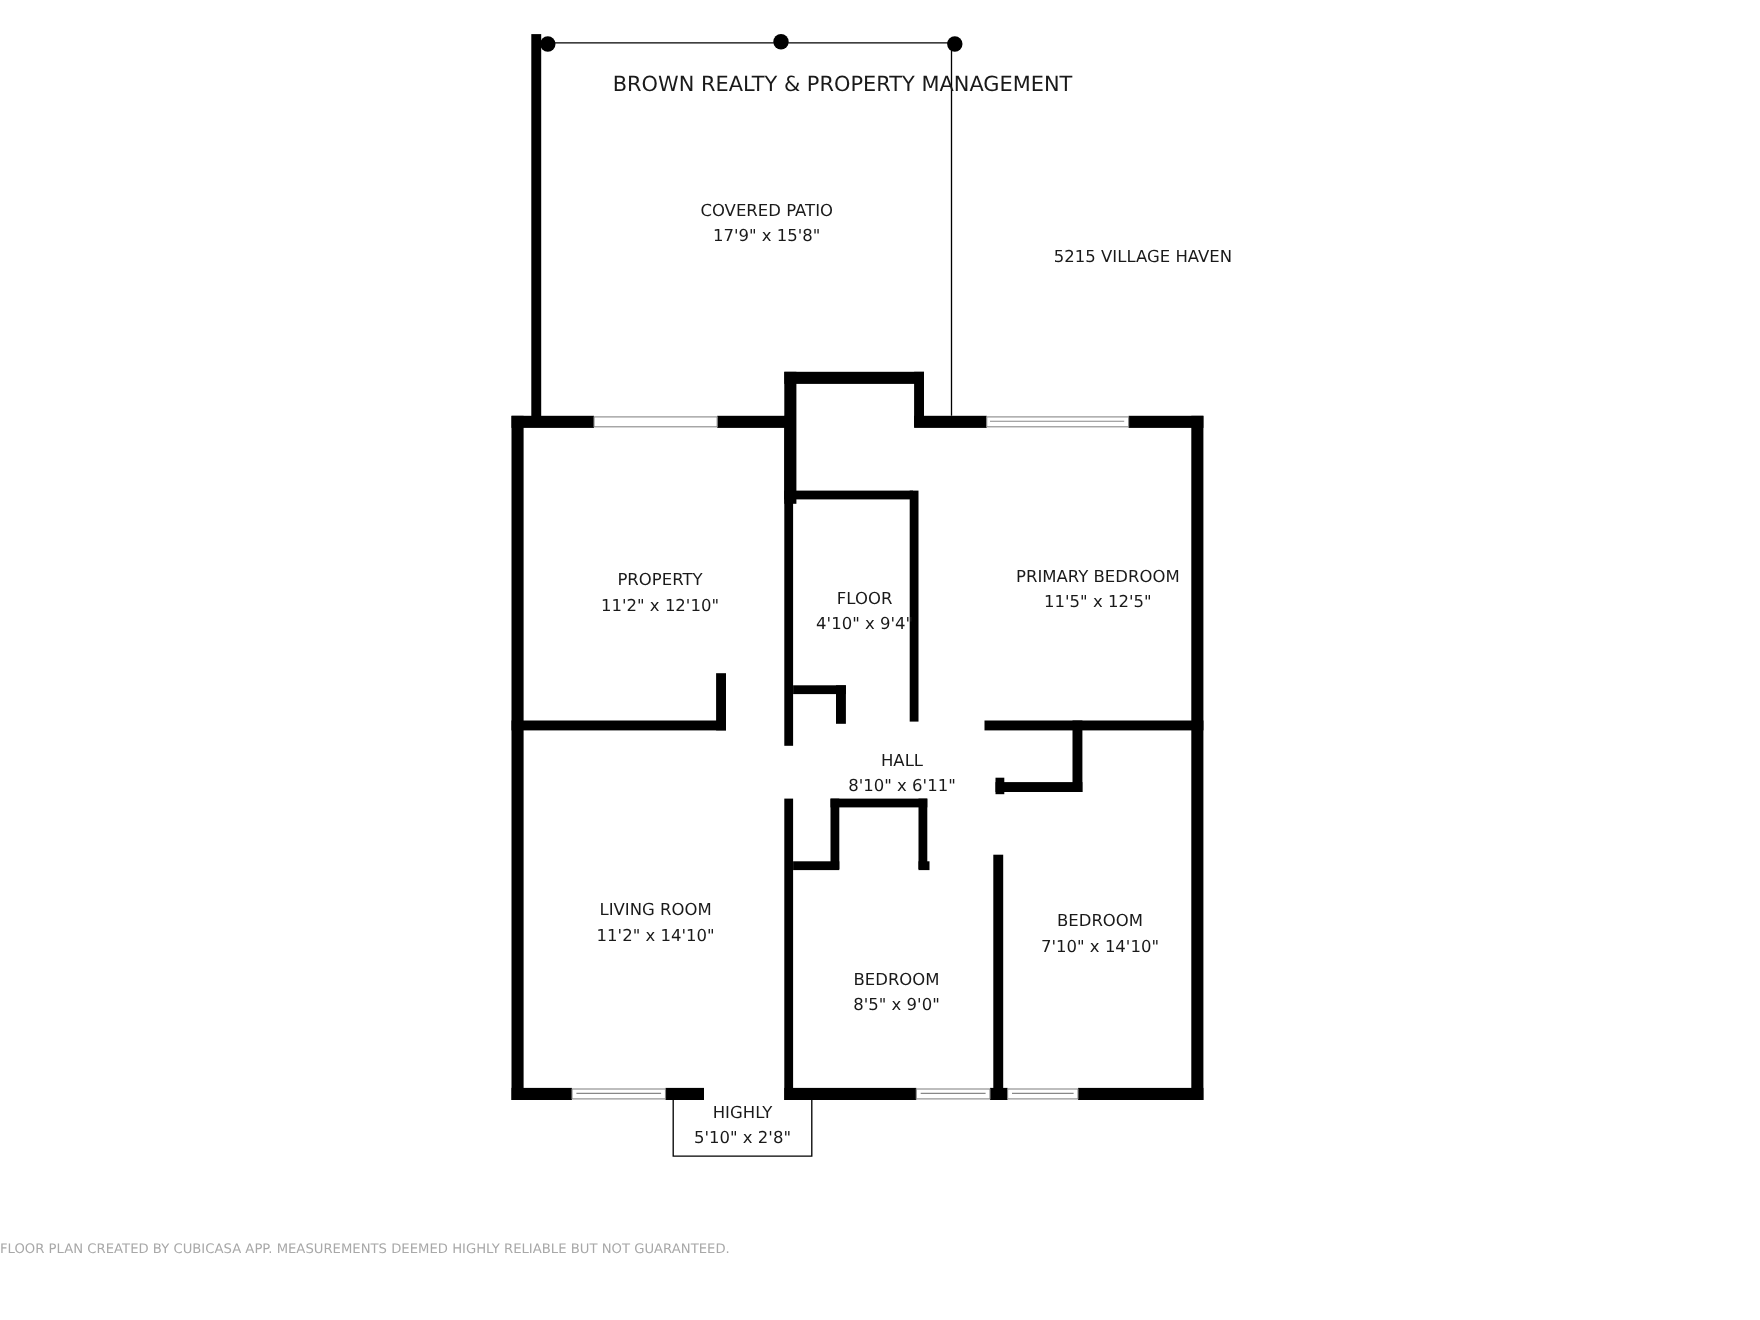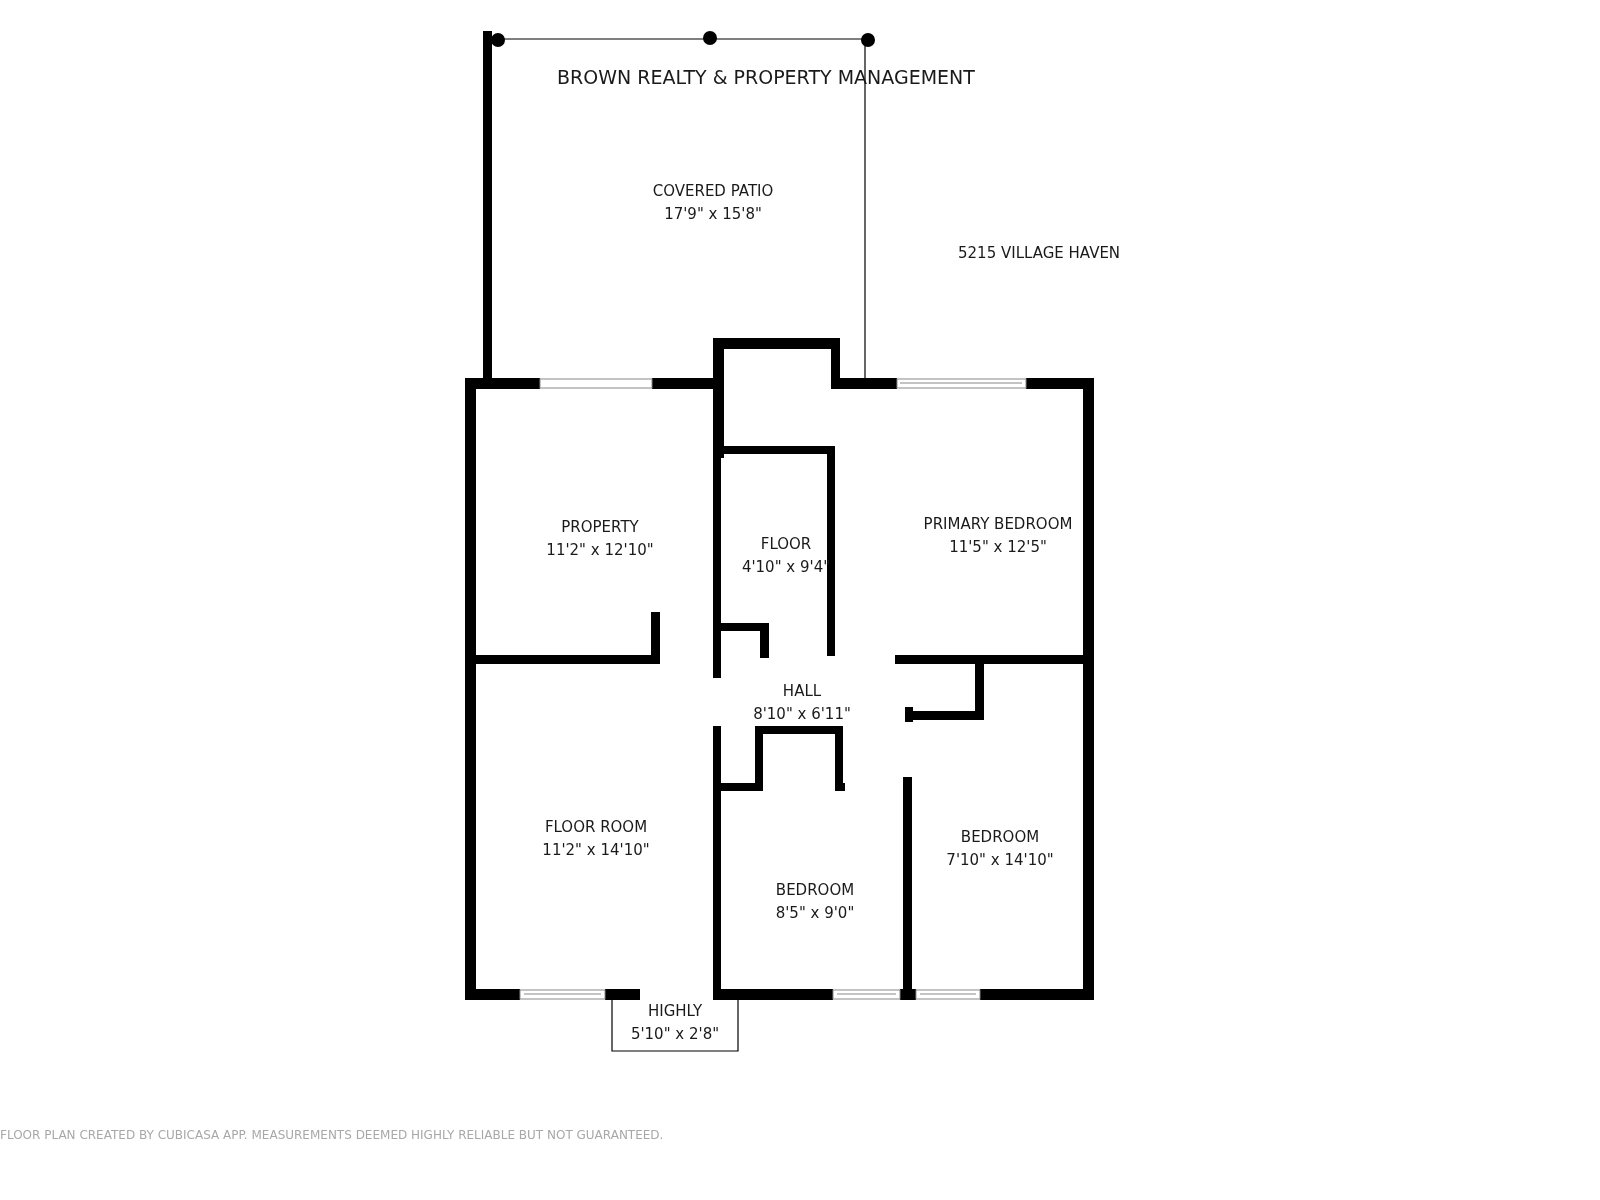--- a/index.html
+++ b/index.html
@@ -1,21 +1,21 @@
 <!DOCTYPE html>
 <html><head>
   <meta charset="utf-8">
   <style>
     html, body { margin: 0; padding: 0; background: #ffffff; }
     body { width: 1600px; height: 1200px; position: relative; overflow: hidden; font-family: "DejaVu Sans", sans-serif; }
     svg.plan { position: absolute; left: 0; top: 0; }
     .lbl { position: absolute; transform: translateX(-50%); text-align: center; color: #1a1a1a; font-size: 15px; line-height: 23px; white-space: nowrap; font-family: "DejaVu Sans", sans-serif; }
     .lbl .dim { display: block; }
     .brand { position: absolute; left: 557px; top: 66px; font-size: 19px; color: #1a1a1a; white-space: nowrap; }
-    .address { position: absolute; left: 958px; top: 224px; font-size: 15px; color: #1a1a1a; white-space: nowrap; margin-top: 20px; }
+    .address { position: absolute; left: 958px; top: 224px; font-size: 15px; color: #1a1a1a; white-space: nowrap; }
     .footer { position: absolute; left: 0; width: 1570px; top: 1128px; text-align: left; font-size: 12px; color: #a8a8a8; white-space: nowrap; }
   </style>
 </head>
 <body>
 
 <svg class="plan" width="1600" height="1200" viewBox="0 0 1600 1200">
   <g fill="none" stroke="#000" stroke-width="1.2">
     <line x1="494" y1="39" x2="865" y2="39"></line>
     <line x1="865" y1="39" x2="865" y2="378"></line>
   </g>
@@ -90,42 +90,42 @@
   </g>
 
   <g fill="none" stroke="#000" stroke-width="1.2">
     <polyline points="612,1000 612,1051 738,1051 738,1000"></polyline>
   </g>
 </svg>
 
 <div class="brand">BROWN REALTY &amp; PROPERTY MANAGEMENT</div>
 <div class="address">5215 VILLAGE HAVEN</div>
 
-<div class="lbl" style="left:697px; top:180px;margin-left:16px;">
+<div class="lbl" style="left:697px; top:180px;">
   <span>COVERED PATIO</span>
   <span class="dim">17'9" x 15'8"</span>
 </div>
 <div class="lbl" style="left:600px; top:516px;">
   <span>PROPERTY</span>
   <span class="dim">11'2" x 12'10"</span>
 </div>
 <div class="lbl" style="left:786px; top:533px;">
   <span>FLOOR</span>
   <span class="dim">4'10" x 9'4"</span>
 </div>
 <div class="lbl" style="left:959px; top:513px;margin-left:39px;">
   <span>PRIMARY BEDROOM</span>
   <span class="dim">11'5" x 12'5"</span>
 </div>
-<div class="lbl" style="left:802px; top:680px;">
+<div class="lbl" style="left:820px; top:680px;">
   <span>HALL</span>
   <span class="dim">8'10" x 6'11"</span>
 </div>
 <div class="lbl" style="left:596px; top:816px;">
-  <span>FLOOR ROOM</span>
+  <span>LIVING ROOM</span>
   <span class="dim">11'2" x 14'10"</span>
 </div>
 <div class="lbl" style="left:815px; top:879px;">
   <span>BEDROOM</span>
   <span class="dim">8'5" x 9'0"</span>
 </div>
 <div class="lbl" style="left:1000px; top:826px;">
   <span>BEDROOM</span>
   <span class="dim">7'10" x 14'10"</span>
 </div>

